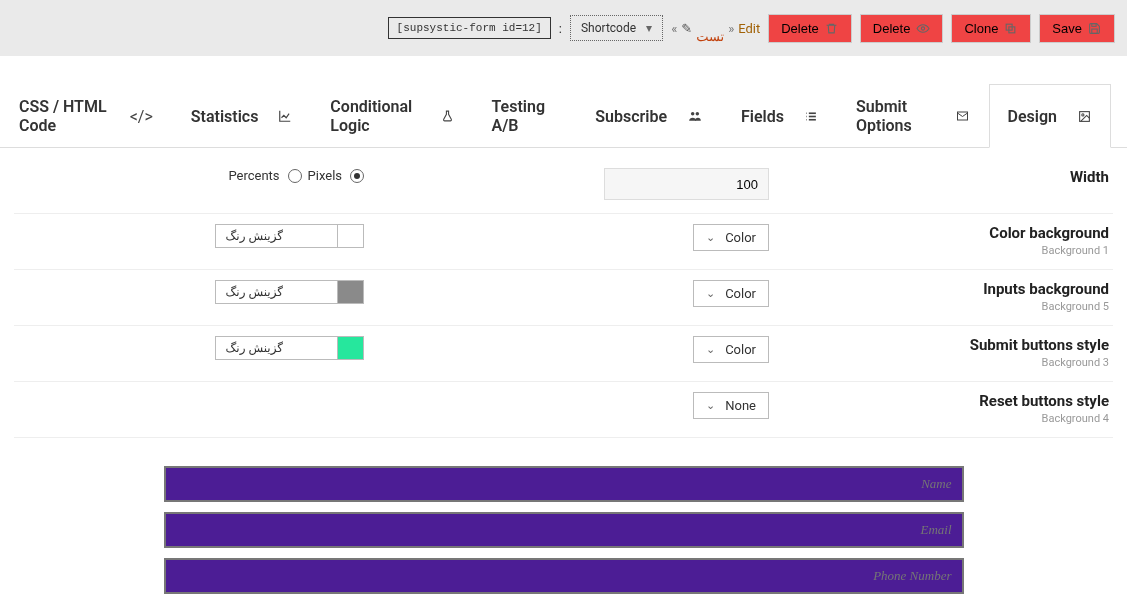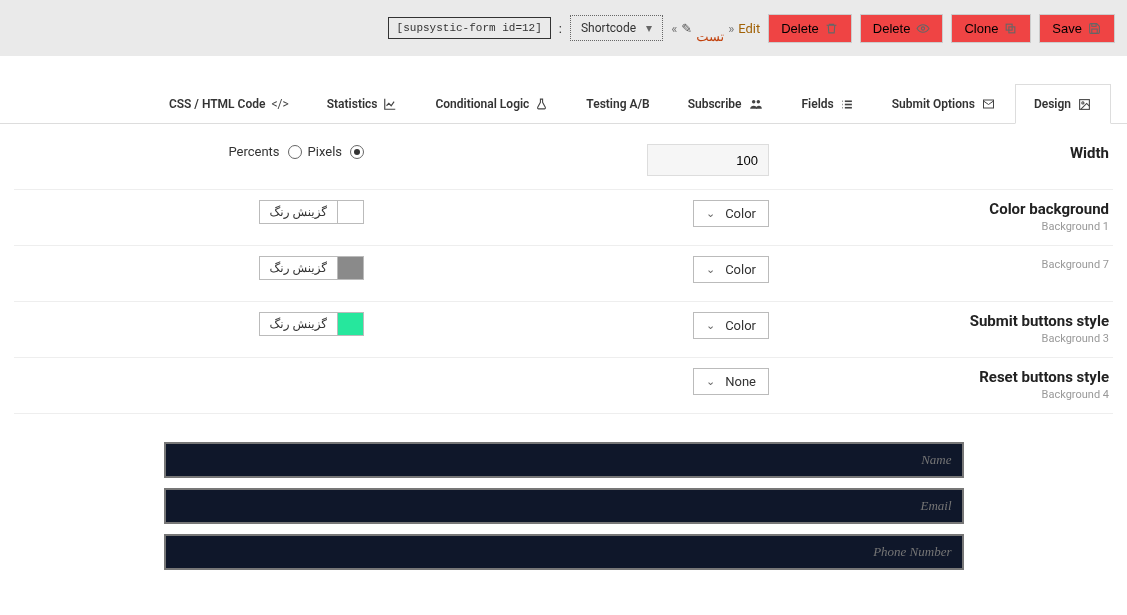--- a/index.html
+++ b/index.html
@@ -12,50 +12,50 @@
   .top-crumb .edit-label { color: #a16207; }
   .top-crumb .sep { color: #777; }
   .top-crumb .name { color: #c2410c; margin-top: 17px; }
   .top-crumb .pencil { color: #555; }
   .shortcode-box { border: 1px dotted #666; padding: 5px 10px; font-size: 12px; display: inline-flex; align-items: center; gap: 10px; }
   .shortcode-chev { color: #666; }
   .shortcode-val { border: 1px solid #333; padding: 4px 8px; font-family: "Courier New", monospace; font-size: 11px; }
 
   .tabs-wrap { margin-top: 28px; }
   .tabs { display: flex; justify-content: flex-end; border-bottom: 1px solid #ddd; padding-right: 16px; }
-  .tab { padding: 12px 18px; font-size: 12px; font-weight: 600; color: #333; cursor: pointer; display: inline-flex; align-items: center; gap: 6px; border: 1px solid transparent; border-bottom: none; }
+  .tab { padding: 12px 18px; font-size: 16px; font-weight: 600; color: #333; cursor: pointer; display: inline-flex; align-items: center; gap: 20px; border: 1px solid transparent; border-bottom: none; }
   .tab .tico { font-weight: normal; color: #444; }
   .tab.active { background: #fff; border: 1px solid #ddd; border-bottom: 1px solid #fff; margin-bottom: -1px; }
 
   .content { padding: 10px 14px 0 14px; }
   .change-tpl { border: 1px solid #999; background: #fff; padding: 8px 14px; margin: 12px 0 22px 0; cursor: pointer; display: inline-block; }
 
   .row { display: flex; align-items: flex-start; border-bottom: 1px solid #eee; padding: 10px 0; min-height: 56px; }
   .row .left-area { flex: 0 0 360px; display: flex; align-items: center; justify-content: flex-end; padding-right: 10px; }
   .row .mid-area { flex: 1; display: flex; align-items: center; justify-content: flex-end; padding-right: 4px; }
   .row .right-area { flex: 0 0 340px; text-align: right; padding-right: 4px; }
   .row .label-title { font-weight: 700; font-size: 15px; color: #222; }
   .row .label-sub { font-size: 11px; color: #999; margin-top: 2px; }
 
   .radio-group { display: inline-flex; align-items: center; gap: 6px; }
   .radio-group .r-lbl { margin-right: 2px; }
   .radio-outer { width: 14px; height: 14px; border: 1px solid #666; border-radius: 50%; display: inline-flex; align-items: center; justify-content: center; }
   .radio-inner { width: 6px; height: 6px; border-radius: 50%; background: #333; }
 
-  .num-input { width: 122px; height: 32px; border: 1px solid #ddd; background: #f6f6f6; text-align: right; padding: 0 10px; font-size: 13px; }
+  .num-input { width: 165px; height: 32px; border: 1px solid #ddd; background: #f6f6f6; text-align: right; padding: 0 10px; font-size: 13px; }
 
   .dd { border: 1px solid #bbb; background: #fff; padding: 5px 12px; display: inline-flex; align-items: center; gap: 10px; cursor: pointer; font-size: 13px; }
   .dd .chev { color: #666; font-size: 11px; }
 
-  .pick-wrap { display: inline-flex; align-items: stretch; border: 1px solid #bbb; }
+  .pick-wrap { display: inline-flex; align-items: stretch; border: 1px solid #bbb; gap: 44px; }
   .pick-label { padding: 4px 10px; font-size: 12px; display: flex; align-items: center; background: #fff; }
   .swatch { width: 26px; border-left: 1px solid #bbb; }
 
   .preview-area { margin-top: 28px; padding: 0 14px 30px 14px; }
-  .pf-input { display: block; width: 800px; max-width: 100%; height: 36px; border: 2px solid #777; background: #0f172a; margin: 0 auto 10px auto; padding: 0 10px; text-align: right; font-style: italic; font-family: Georgia, serif; font-size: 13px; color: #bbb; }
+  .pf-input { display: block; width: 800px; max-width: 100%; height: 36px; border: 2px solid #777; background: #4c1d95; margin: 0 auto 10px auto; padding: 0 10px; text-align: right; font-style: italic; font-family: Georgia, serif; font-size: 13px; color: #bbb; }
 
   svg { display: block; }
 </style>
 </head>
 <body>
 
 <div class="top-bar">
 
   <span class="shortcode-val">[supsystic-form id=12]</span>
   <span>:</span>
@@ -235,21 +235,22 @@
         <span class="swatch" style="background:#8a8a8a"></span>
       </span>
     </div>
     <div class="mid-area">
       <span class="dd">
         <span class="chev">⌄</span>
         <span>Color</span>
       </span>
     </div>
     <div class="right-area">
-      <div class="label-sub">Background 7</div>
+      <div class="label-title">Inputs background</div>
+      <div class="label-sub">Background 5</div>
     </div>
   </div>
 
   
   <div class="row">
     <div class="left-area">
       <span class="pick-wrap">
         <span class="pick-label">گزینش رنگ</span>
         <span class="swatch" style="background:#26e79d"></span>
       </span>

